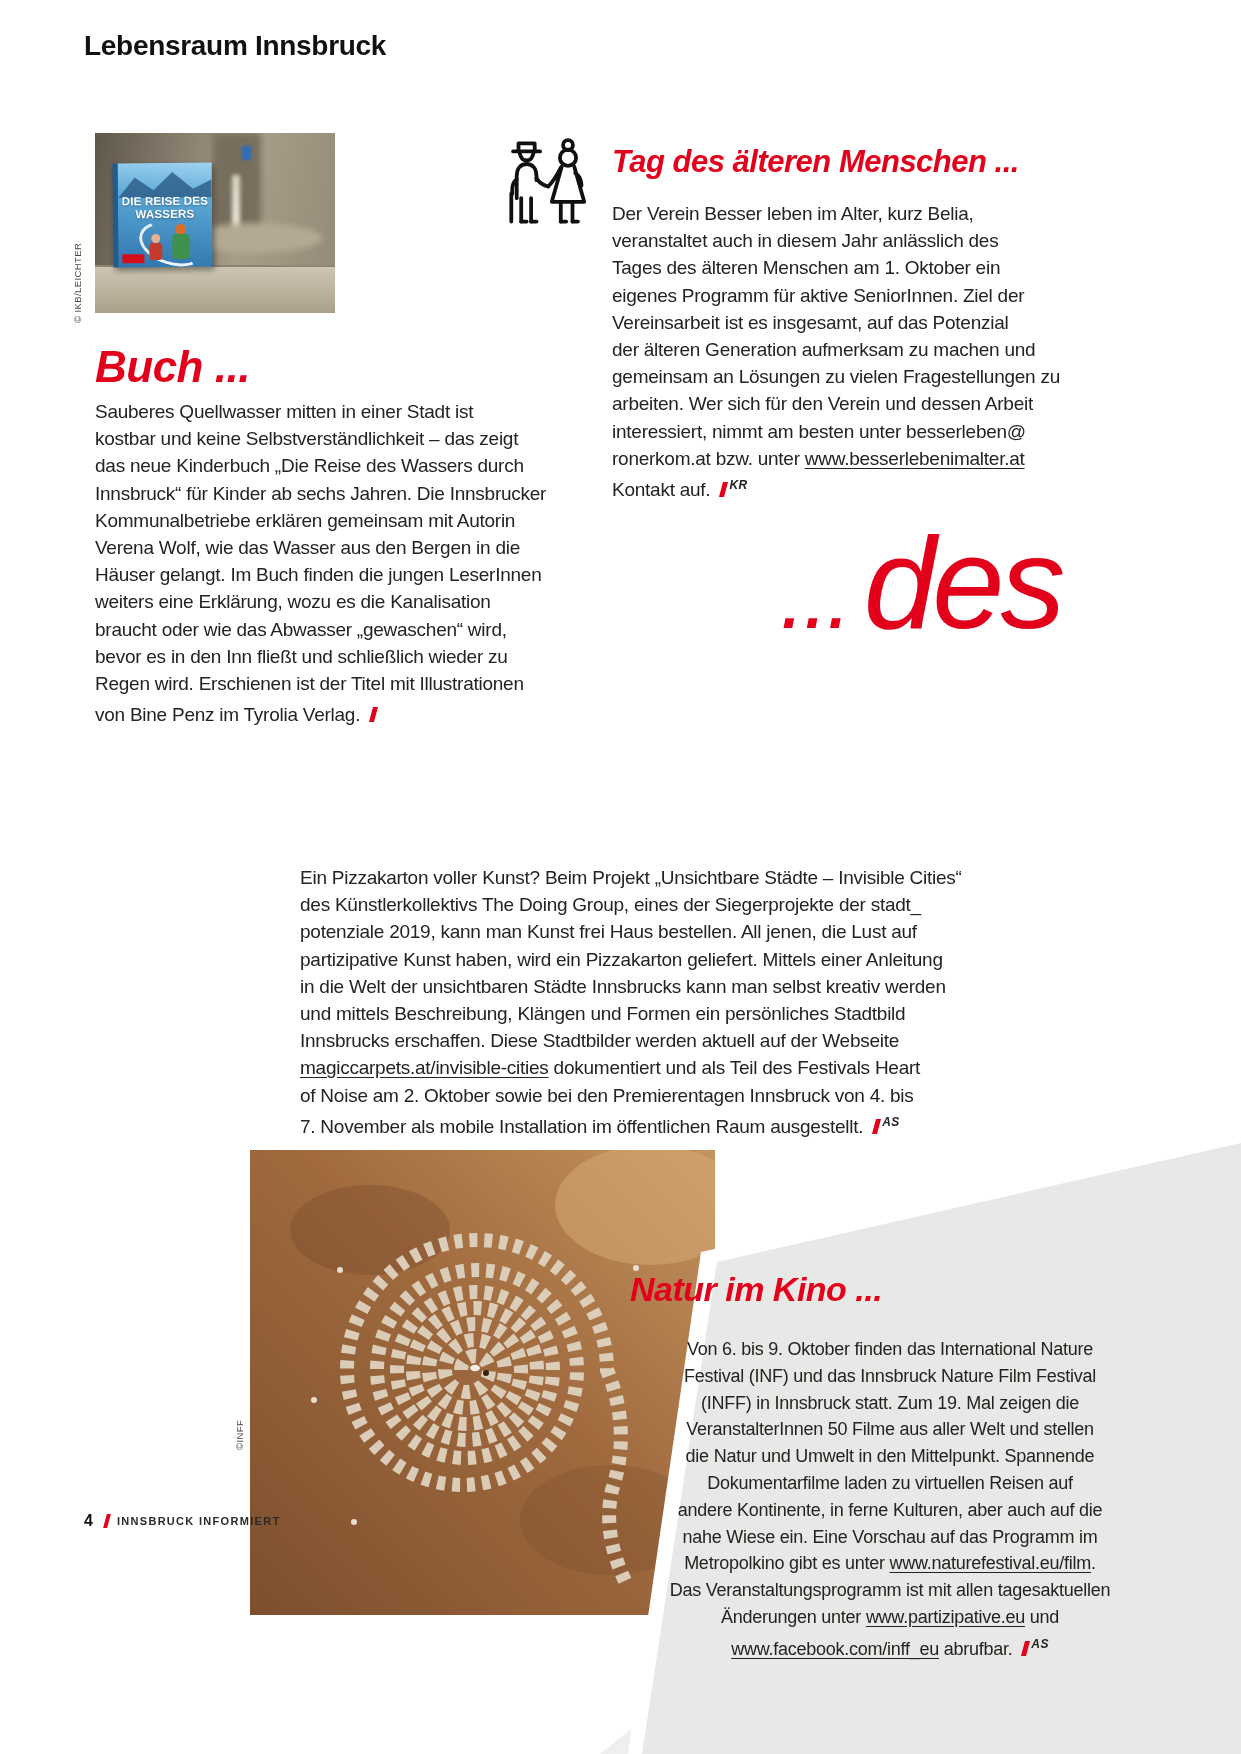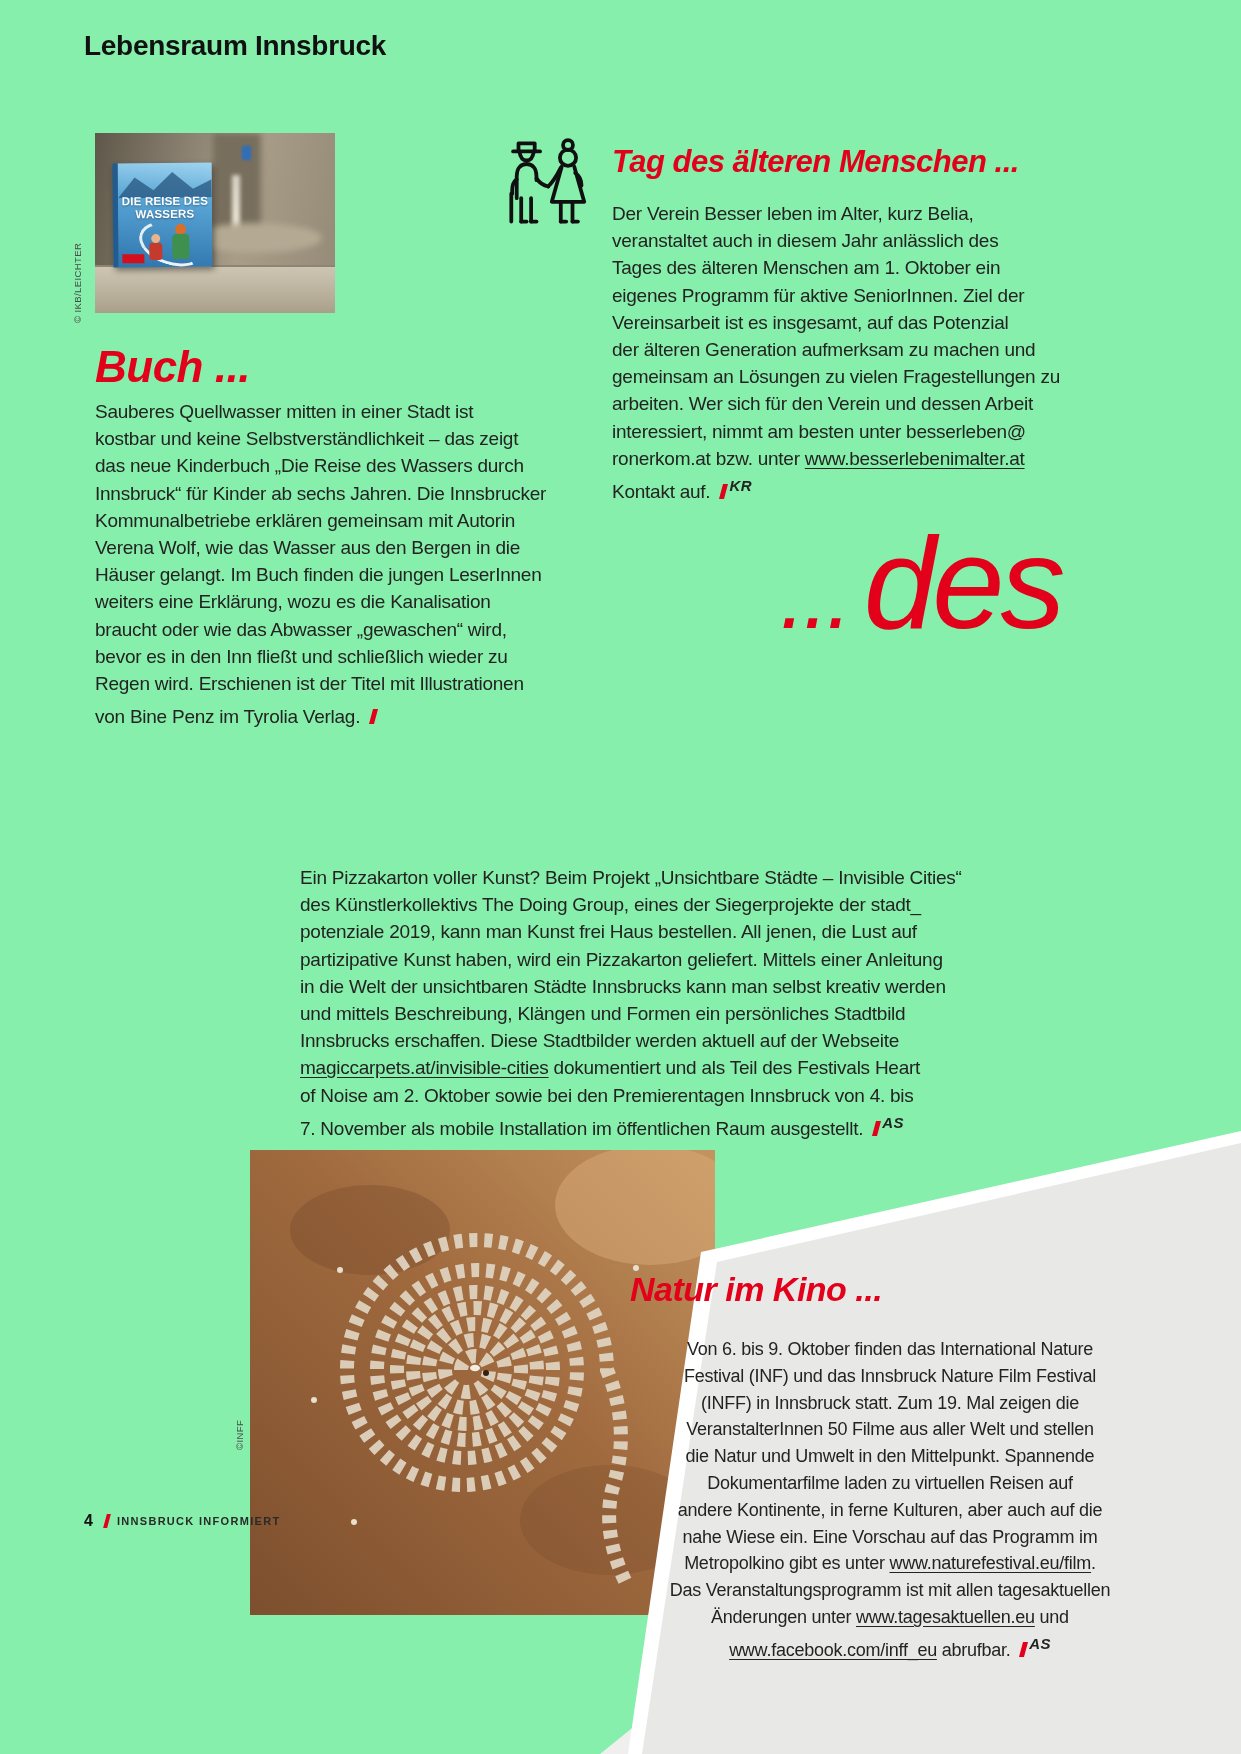--- a/index.html
+++ b/index.html
@@ -2,21 +2,21 @@
 <html><head>
 <meta charset="utf-8">
 <style>
   :root{
     --accent:#e2001a;
     --ink:#1d1d1b;
     --panel:#e8e8e7;
   }
   html,body{margin:0;padding:0;background:#888;}
   .page{
-    position:relative;width:1241px;height:1754px;background:#86efac;
+    position:relative;width:1241px;height:1754px;background:#ffffff;
     margin:0 auto;overflow:hidden;
     font-family:"Liberation Sans",sans-serif;color:var(--ink);
   }
   .abs{position:absolute;}
   h1.page-title{
     left:84px;top:30px;margin:0;font-size:28px;font-weight:bold;
     letter-spacing:-.3px;color:#111;
   }
   .rh{
     margin:0;color:var(--accent);font-style:italic;font-weight:bold;
@@ -32,21 +32,21 @@
   }
   .b-buch{left:95px;top:398px;width:480px;}
   .b-tag{left:612px;top:200px;width:450px;}
   .b-kunst{left:300px;top:864px;width:740px;}
   .b-natur{left:630px;top:1336px;width:520px;text-align:center;z-index:6;font-size:18px;line-height:26.8px;}
   .u{text-decoration:underline;text-underline-offset:3px;}
   .pmark{
     display:inline-block;width:5px;height:15px;background:var(--accent);
     transform:skewX(-15deg);margin:0 3px -1px 6px;
   }
-  .sign{font-size:15px;font-style:italic;font-weight:bold;vertical-align:7px;letter-spacing:.4px;color:#232321;text-align:center;}
+  .sign{font-size:12px;font-style:italic;font-weight:bold;vertical-align:7px;letter-spacing:.4px;color:#232321;text-align:center;}
   .credit{
     font-size:9.5px;color:#4a4a48;letter-spacing:.4px;white-space:nowrap;
     transform:rotate(-90deg);transform-origin:0 0;
   }
   .credit-book{left:72px;top:323px;}
   .credit-sheep{left:234px;top:1450px;z-index:2;}
   
   .book-photo{left:95px;top:133px;width:240px;height:180px;overflow:hidden;
     background:linear-gradient(100deg,#5f5749,#8a8171 35%,#a89d88 60%,#948a77);}
   .bp-pillar{left:118px;top:0;width:48px;height:100px;background:#786e5d;filter:blur(3px);}
@@ -212,21 +212,21 @@
   <p class="abs body b-natur"><span><span>Von 6. bis 9. Oktober finden das International Nature
 Festival (INF) und das Innsbruck Nature Film Festival
 (INFF) in Innsbruck statt. Zum 19. Mal zeigen die
 VeranstalterInnen 50 Filme aus aller Welt und stellen
 die Natur und Umwelt in den Mittelpunkt. Spannende
 Dokumentarfilme laden zu virtuellen Reisen auf
 andere Kontinente, in ferne Kulturen, aber auch auf die
 nahe Wiese ein. Eine Vorschau auf das Programm im
 Metropolkino gibt es unter </span><span class="u">www.naturefestival.eu/film</span><span>.
 Das Veranstaltungsprogramm ist mit allen tagesaktuellen
-Änderungen unter </span><span class="u">www.tagesaktuellen.eu</span><span> und
+Änderungen unter </span><span class="u">www.partizipative.eu</span><span> und
 </span><span class="u">www.facebook.com/inff_eu</span><span> abrufbar. </span></span><span class="pmark"></span><span class="sign">AS</span></p>
 
   <div class="abs footer">
     <span class="pg-num">4</span>
     <span class="footer-mark"></span>
     <span class="footer-label">INNSBRUCK INFORMIERT</span>
   </div>
 
 </div>
 

